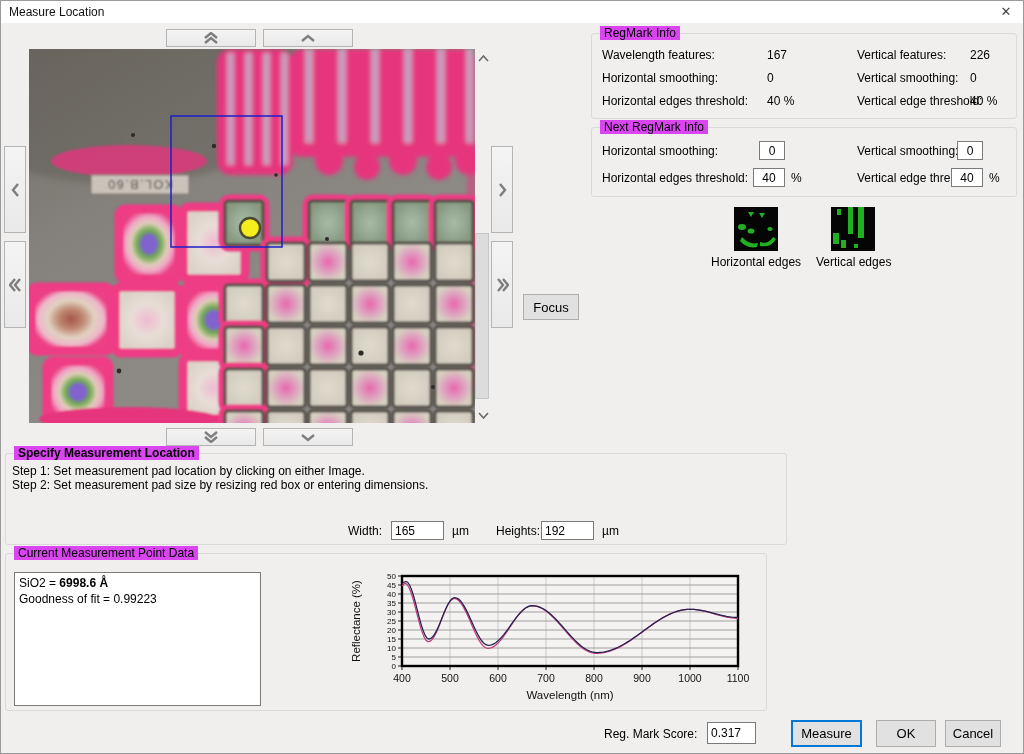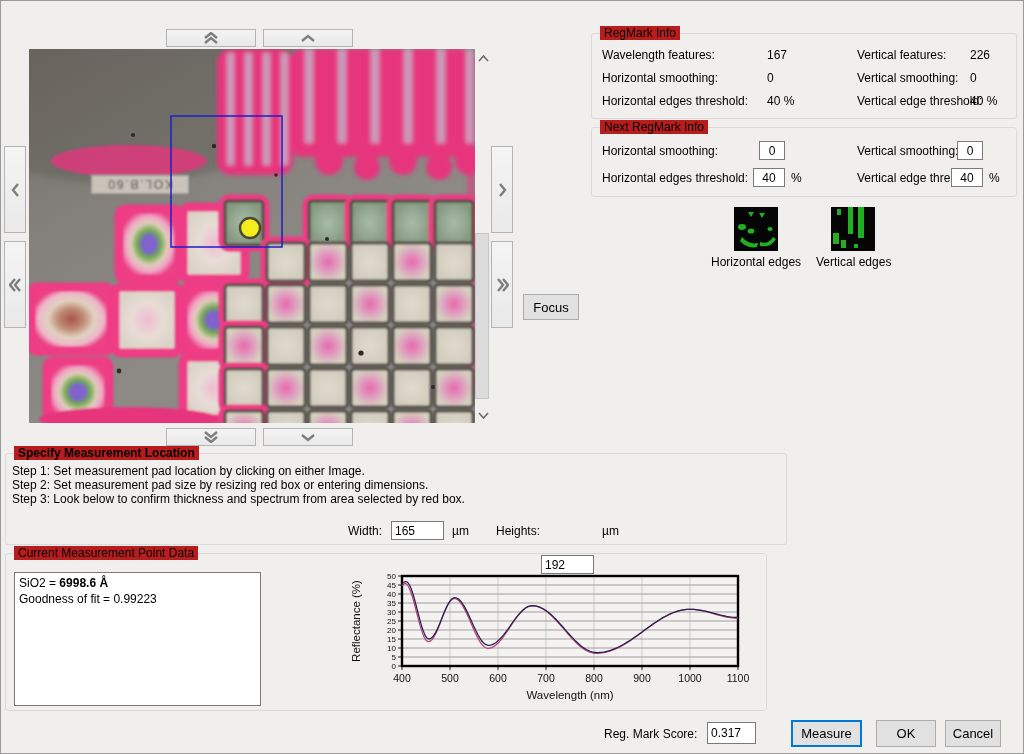--- a/index.html
+++ b/index.html
@@ -13,38 +13,42 @@
   .titlebar .title{position:absolute;left:8px;top:4px;font-size:12px;color:#111;}
   .close-btn{position:absolute;right:6px;top:2px;width:22px;height:18px;text-align:center;
     font-size:13px;color:#444;line-height:18px;cursor:default;}
   .navbtn{position:absolute;background:linear-gradient(#f4f4f4,#e9e9e9);
     border:1px solid #b4b4b4;display:flex;align-items:center;justify-content:center;padding:0;}
   .navbtn svg{display:block;}
   .win-btn{position:absolute;background:#e1e1e1;border:1px solid #adadad;
     font-family:"Liberation Sans",sans-serif;font-size:13px;color:#000;text-align:center;padding:0;}
   .win-btn.focused{border:2px solid #0078d7;}
   .groupbox{position:absolute;border:1px solid #d9d9d9;border-radius:3px;}
-  .gb-title{position:absolute;top:-8px;left:8px;background:#b91c1c;padding:0 4px;font-size:12px;white-space:nowrap;}
+  .gb-title{position:absolute;top:-8px;left:8px;background:#d946ef;padding:0 4px;font-size:12px;white-space:nowrap;}
   .gb-title.bold{font-weight:bold;}
   .lbl{position:absolute;white-space:nowrap;font-size:12px;}
   .tinput{position:absolute;border:1px solid #7a7a7a;background:#fff;
     font-family:"Liberation Sans",sans-serif;font-size:12px;padding:1px 3px;}
   .micro{position:absolute;left:28px;top:48px;width:446px;height:374px;}
   .micro svg{display:block;width:446px;height:374px;}
   .thumb{position:absolute;width:44px;height:44px;}
   .listbox{position:absolute;left:8px;top:18px;width:247px;height:134px;background:#fff;
     border:1px solid #7a7a7a;padding:2px 4px;font-size:12px;line-height:16px;overflow:hidden;}
   .scroll-thumb{position:absolute;background:#dcdcdc;border:1px solid #c6c6c6;}
   .caret{position:absolute;}
 </style>
 </head>
 <body>
 
 <div class="dialog">
 
+  <div class="titlebar">
+    <span class="title">Measure Location</span>
+    <span class="close-btn">✕</span>
+  </div>
 
   <button class="navbtn" style="left:165px;top:28px;width:90px;height:18px;">
     <svg width="16" height="12" viewBox="0 0 16 12">
       <polyline points="2,6 8,1 14,6" fill="none" stroke="#7e7e7e" stroke-width="2.4"></polyline>
       <polyline points="2,11 8,6 14,11" fill="none" stroke="#7e7e7e" stroke-width="2.4"></polyline>
     </svg>
   </button>
   <button class="navbtn" style="left:262px;top:28px;width:90px;height:18px;">
     <svg width="16" height="9" viewBox="0 0 16 9">
       <polyline points="2,7 8,2 14,7" fill="none" stroke="#7e7e7e" stroke-width="2.4"></polyline>
@@ -323,26 +327,25 @@
         <rect x="23" y="37" width="4" height="4"></rect>
       </g>
     </svg>
   </div>
   <span class="lbl" style="left:815px;top:254px;">Vertical edges</span>
 
   <div class="groupbox" style="left:4px;top:452px;width:782px;height:92px;">
     <span class="gb-title bold">Specify Measurement Location</span>
     <span class="lbl" style="left:6px;top:10px;">Step 1: Set measurement pad location by clicking on either Image.</span>
     <span class="lbl" style="left:6px;top:24px;">Step 2: Set measurement pad size by resizing red box or entering dimensions.</span>
-    <span class="lbl" style="left:6px;top:38px;">Step 3: Look below to confirm thickness and spectrum from area selected by red box.</span>
     <span class="lbl" style="left:342px;top:70px;">Width:</span>
     <input class="tinput" style="left: 385px; top: 67px; width: 53px; height: 19px;" value="165">
     <span class="lbl" style="left:446px;top:70px;">µm</span>
     <span class="lbl" style="left:490px;top:70px;">Heights:</span>
-    <input class="tinput" style="left: 535px; top: 67px; width: 53px; height: 19px; margin-top: 34px;" value="192">
+    <input class="tinput" style="left: 535px; top: 67px; width: 53px; height: 19px;" value="192">
     <span class="lbl" style="left:596px;top:70px;">µm</span>
   </div>
 
   <div class="groupbox" style="left:4px;top:552px;width:762px;height:158px;">
     <span class="gb-title">Current Measurement Point Data</span>
     <div class="listbox">
       <div><span>SiO2 = </span><b>6998.6 Å</b></div>
       <div>Goodness of fit = 0.99223</div>
     </div>
     <svg id="spectrum" style="position:absolute;left:342px;top:14px;" width="410" height="140" viewBox="0 0 410 140" font-family="Liberation Sans, sans-serif">

